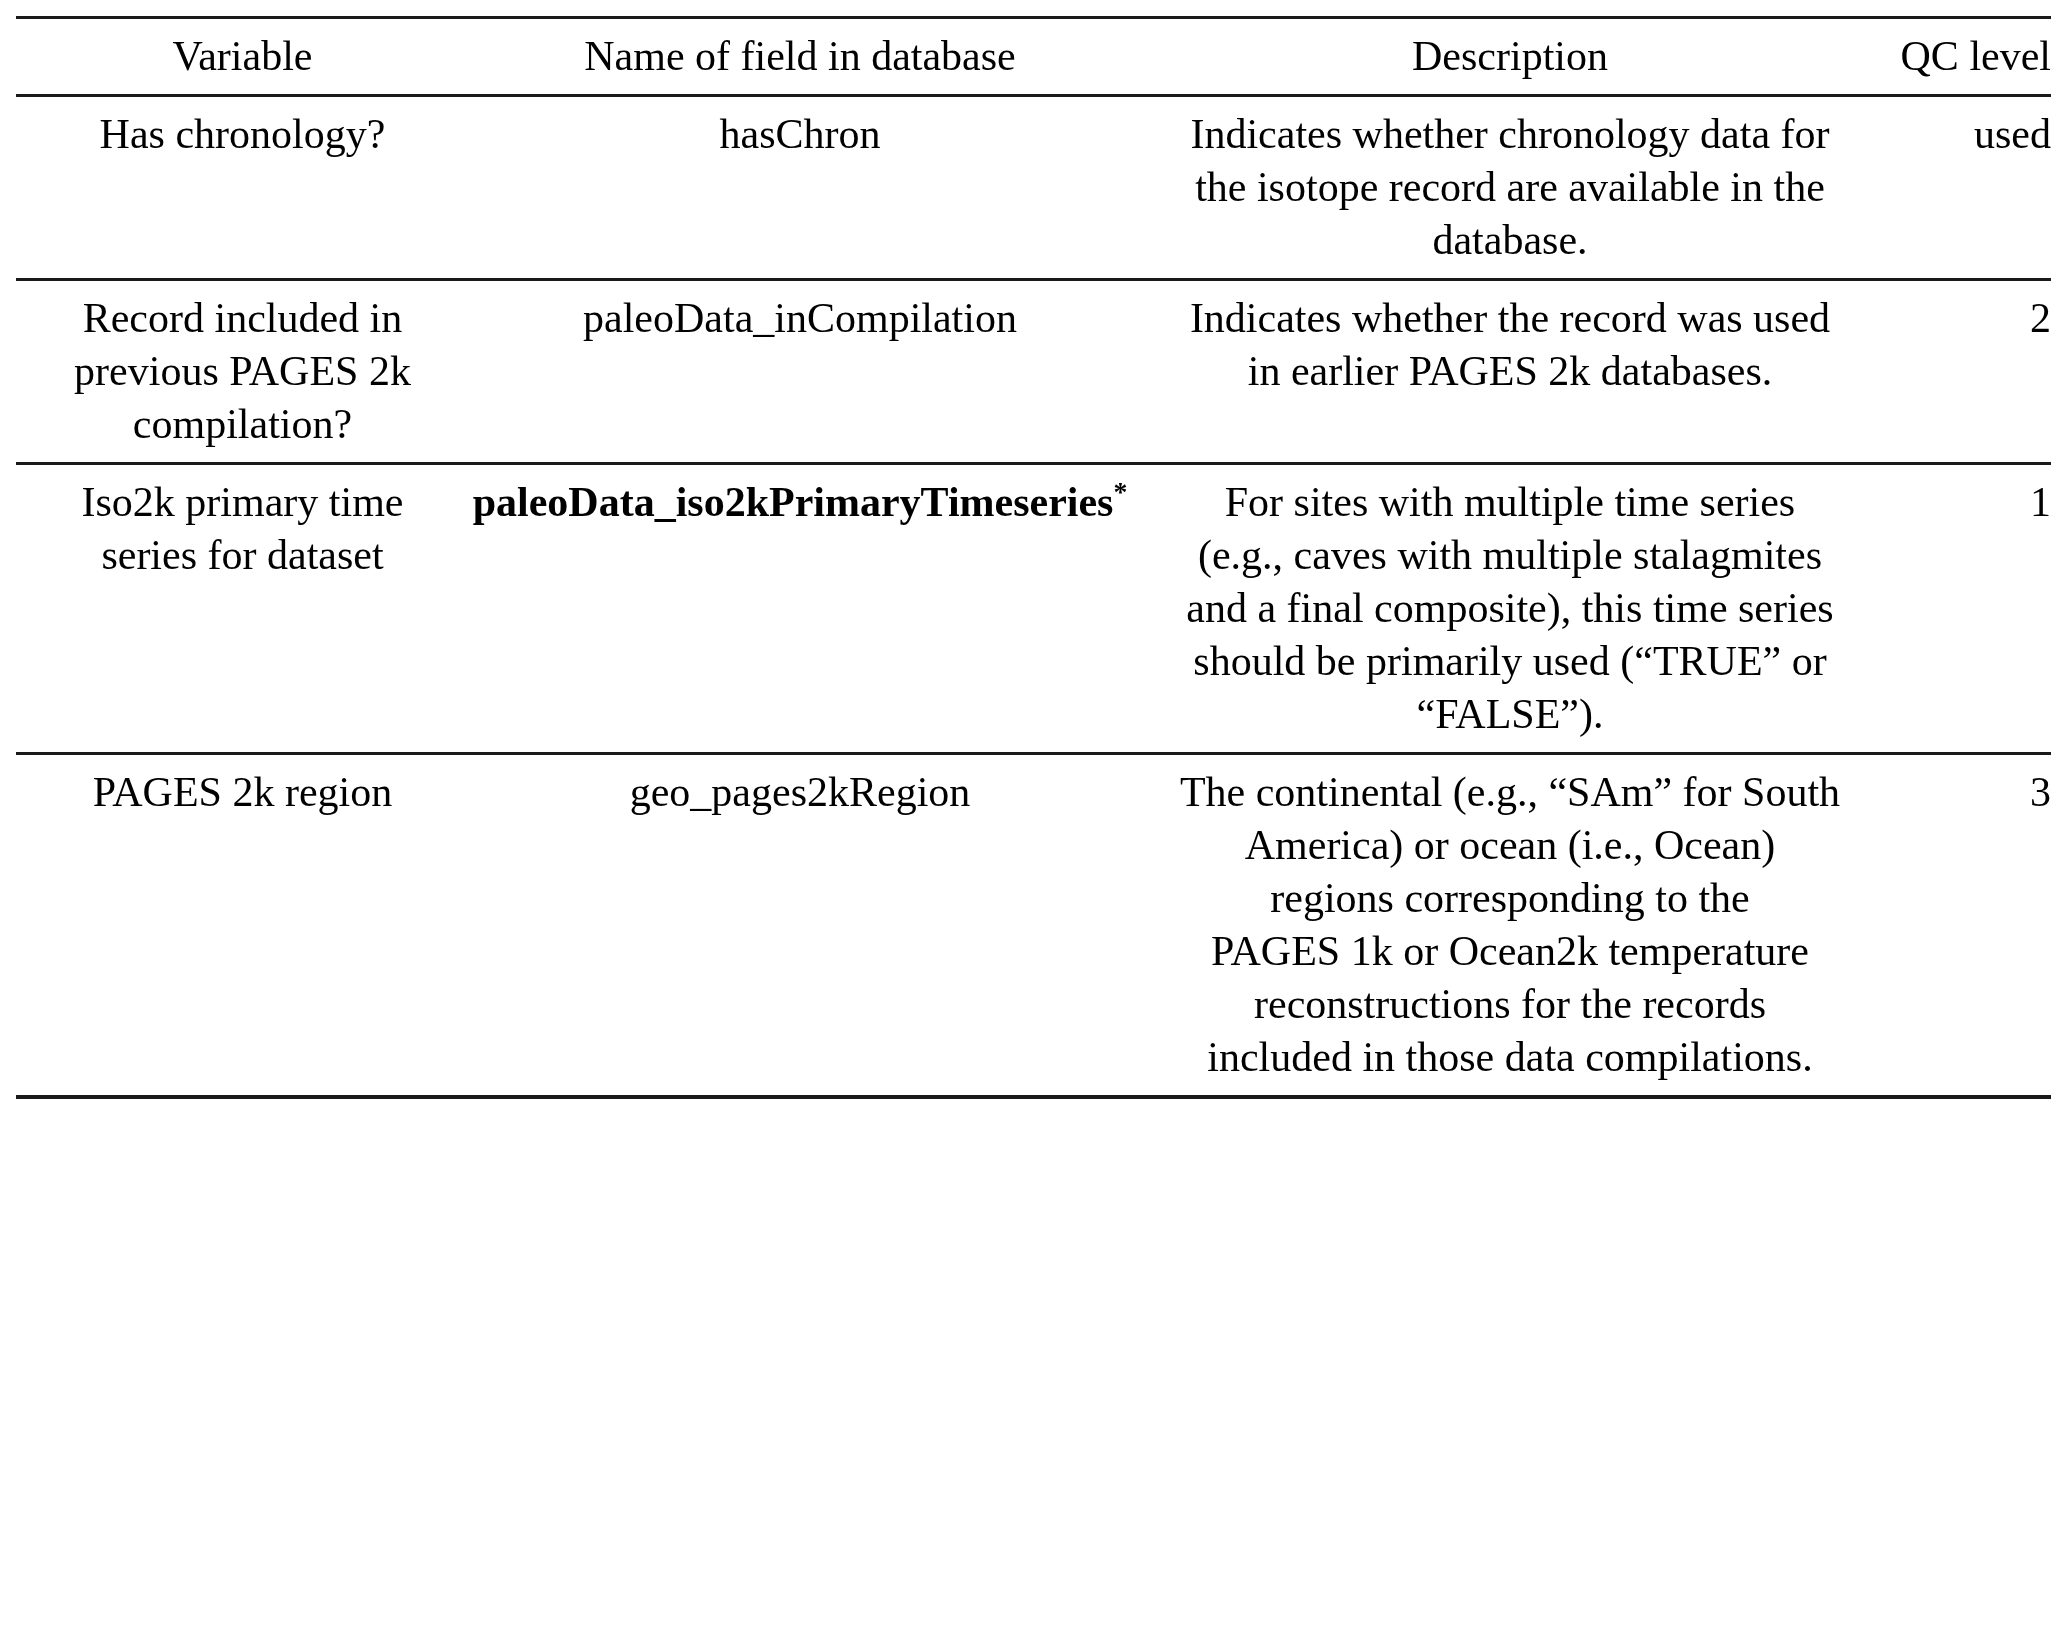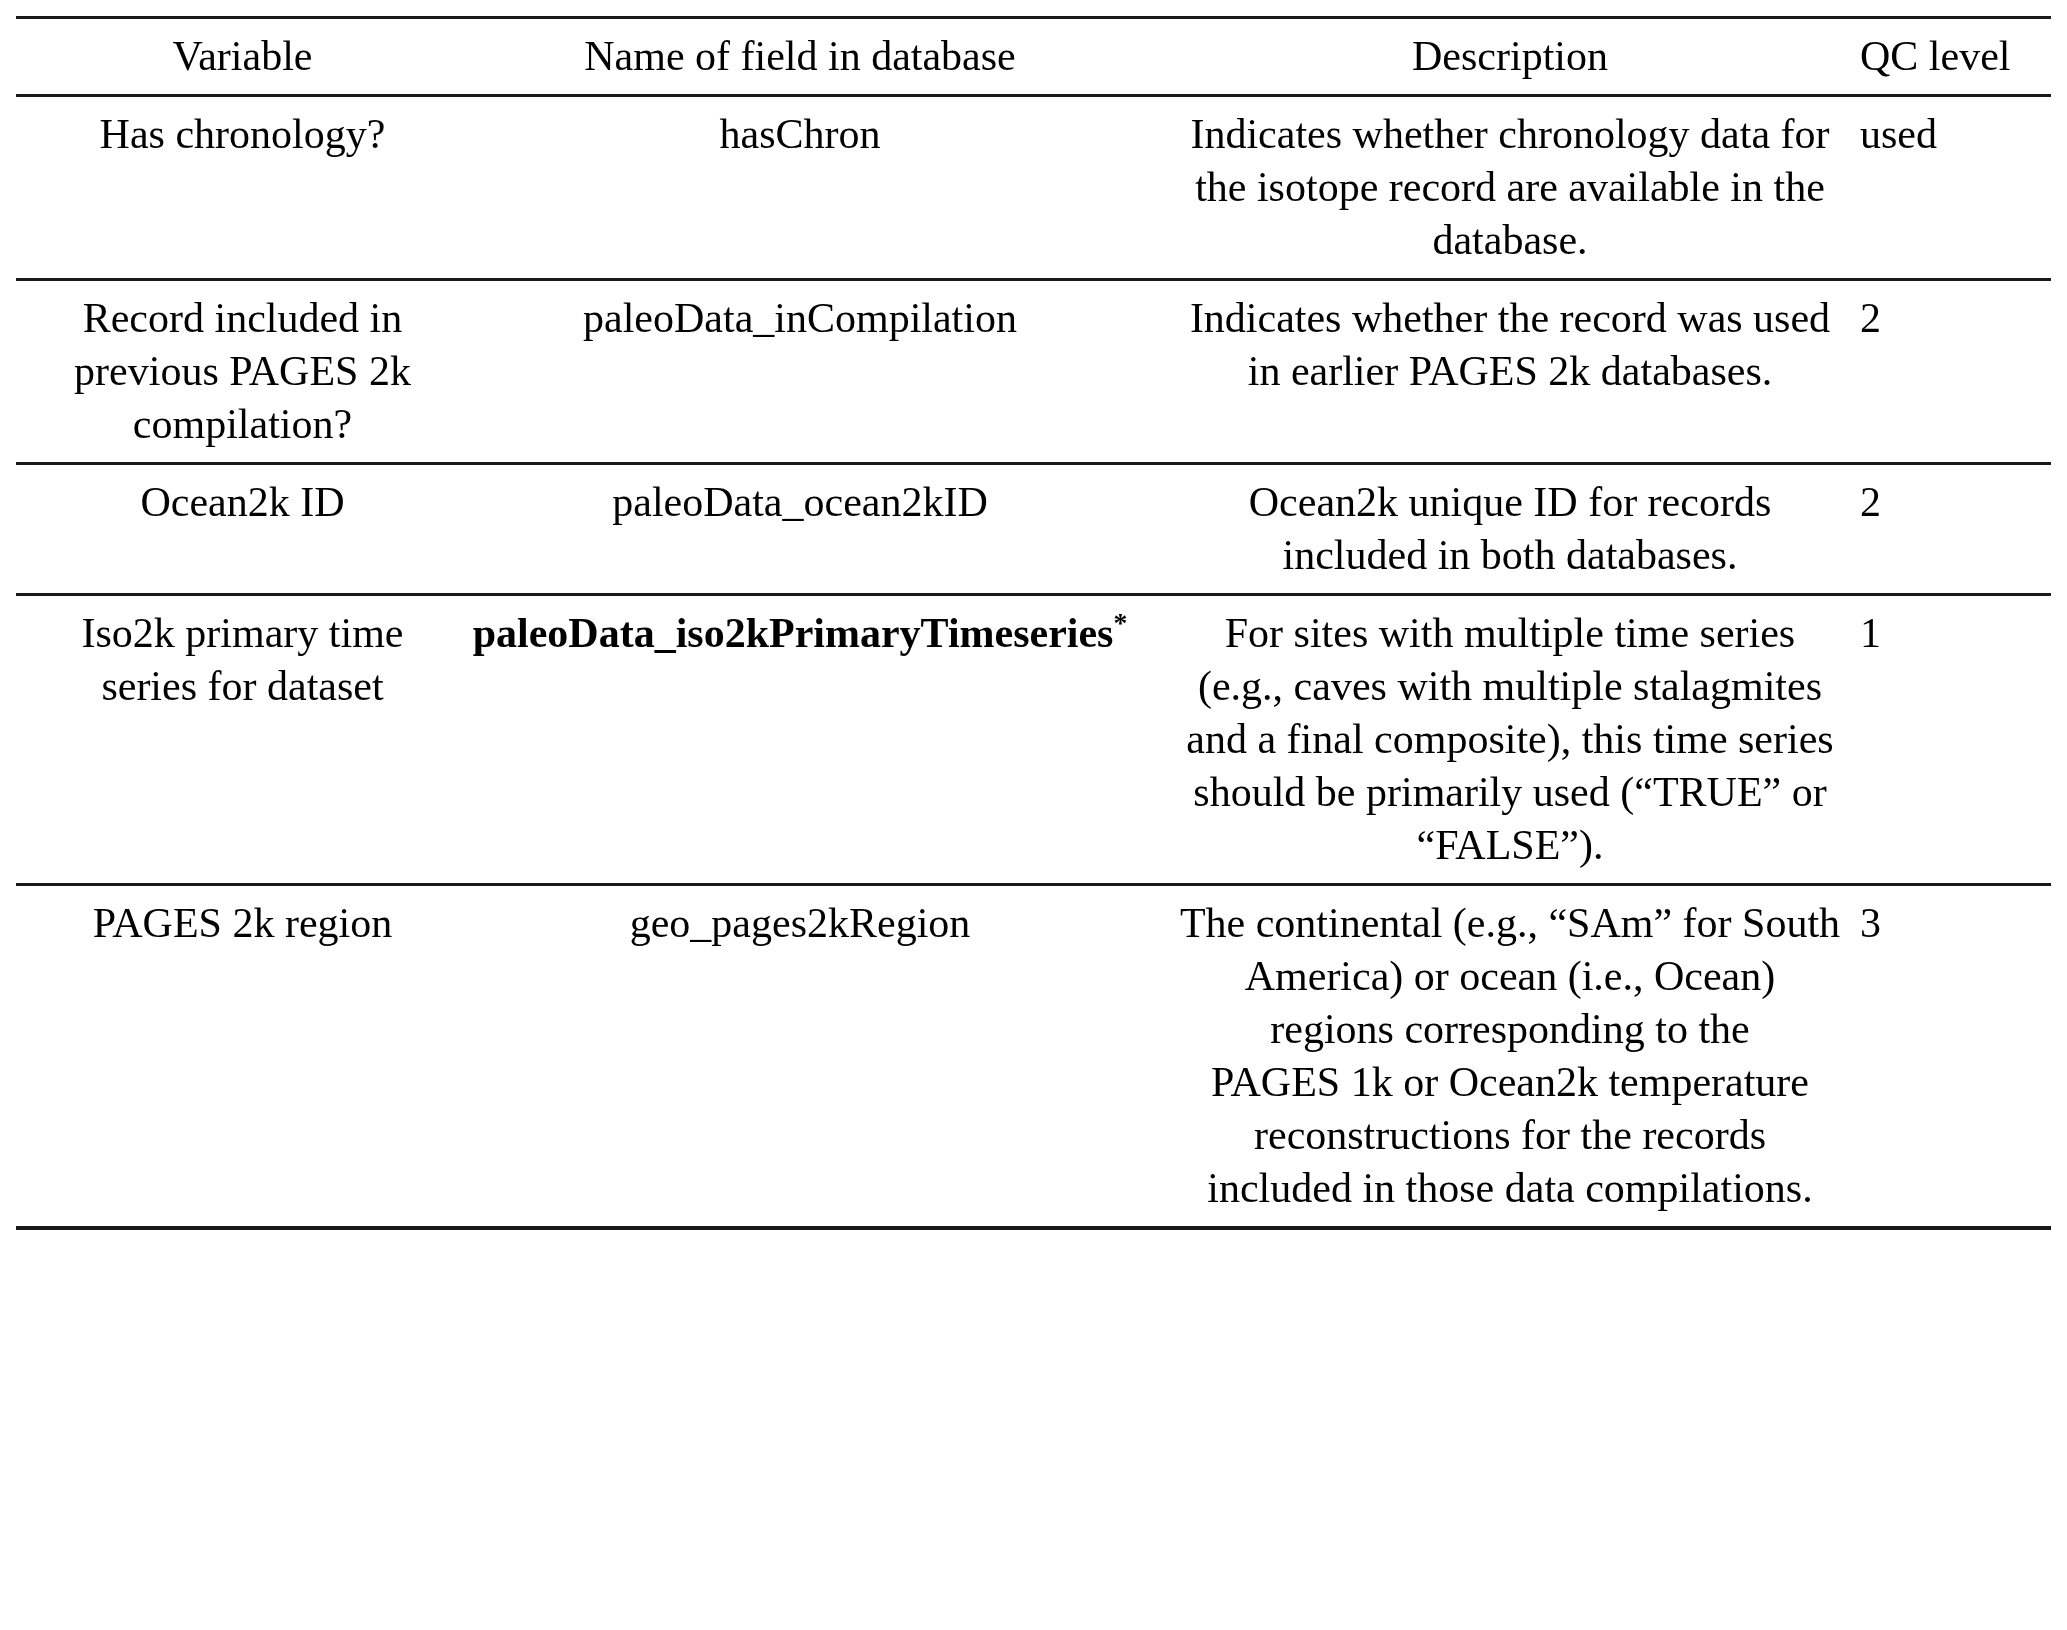--- a/index.html
+++ b/index.html
@@ -29,21 +29,21 @@
     vertical-align: top;
     text-align: center;
     font-weight: normal;
     font-size: 42px;
     line-height: 53px;
     padding: 11px 0 11px 0;
     overflow: visible;
   }
   .col-variable { padding-left: 29px; }
   .pre { white-space: pre; }
-  .qc { text-align: left; }
+  .qc { text-align: right; }
   .bold-field { font-weight: bold; }
   sup.fnote {
     font-size: 66%;
     line-height: 0;
     vertical-align: super;
   }
 </style>
 </head>
 <body>
 
@@ -74,27 +74,20 @@
     <tr>
       <td class="col-variable pre">Record included in
 previous PAGES 2k
 compilation?</td>
       <td class="pre">paleoData_inCompilation</td>
       <td class="pre">Indicates whether the record was used
 in earlier PAGES 2k databases.</td>
       <td class="qc">2</td>
     </tr>
     <tr>
-      <td class="col-variable pre">Ocean2k ID</td>
-      <td class="pre">paleoData_ocean2kID</td>
-      <td class="pre">Ocean2k unique ID for records
-included in both databases.</td>
-      <td class="qc">2</td>
-    </tr>
-    <tr>
       <td class="col-variable pre">Iso2k primary time
 series for dataset</td>
       <td class="pre bold-field"><span>paleoData_iso2kPrimaryTimeseries</span><sup class="fnote">*</sup></td>
       <td class="pre">For sites with multiple time series
 (e.g., caves with multiple stalagmites
 and a final composite), this time series
 should be primarily used (“TRUE” or
 “FALSE”).</td>
       <td class="qc">1</td>
     </tr>

